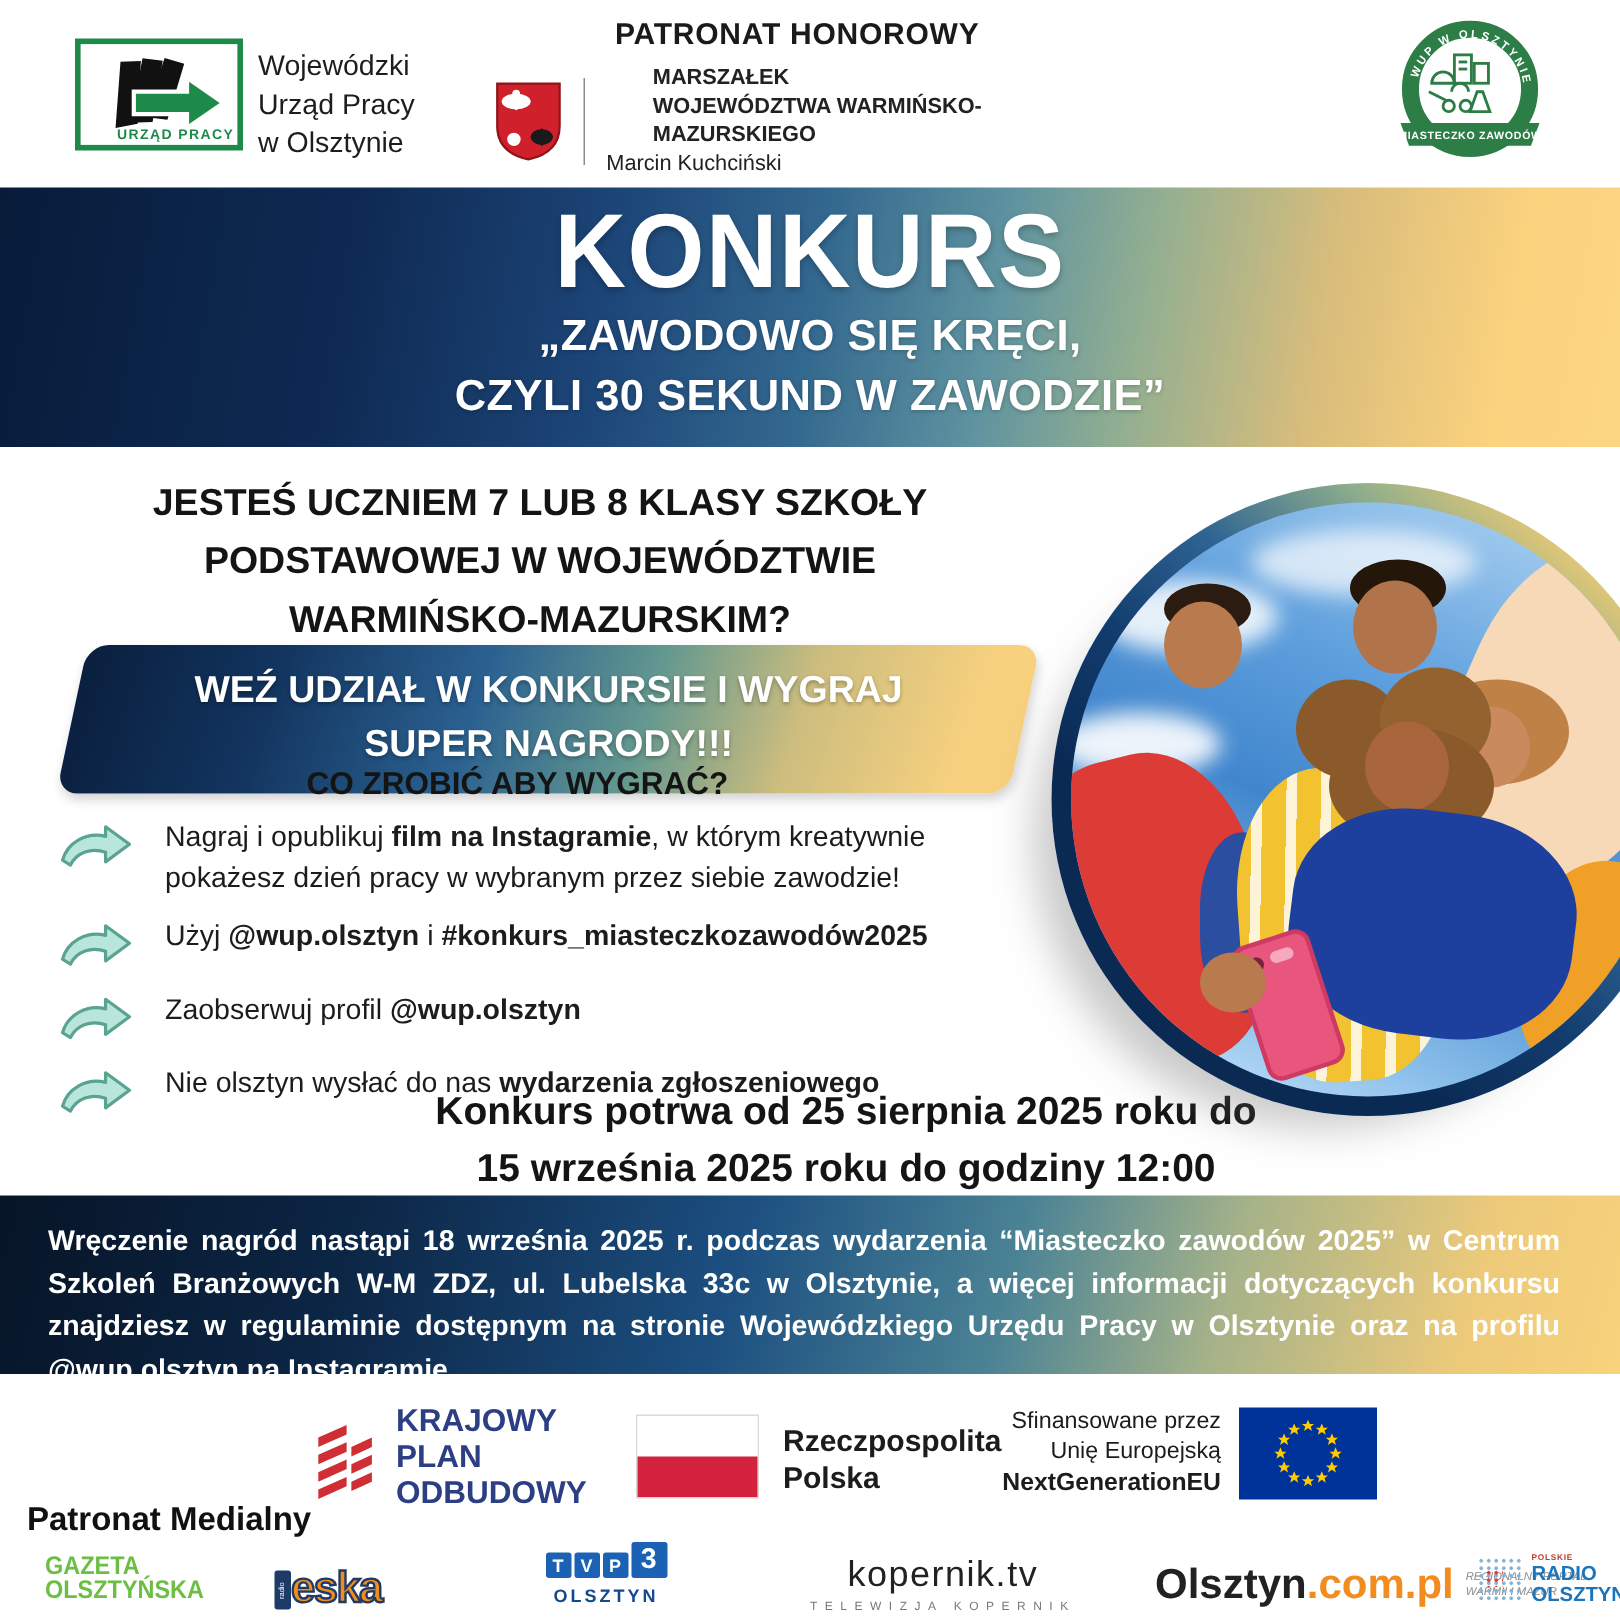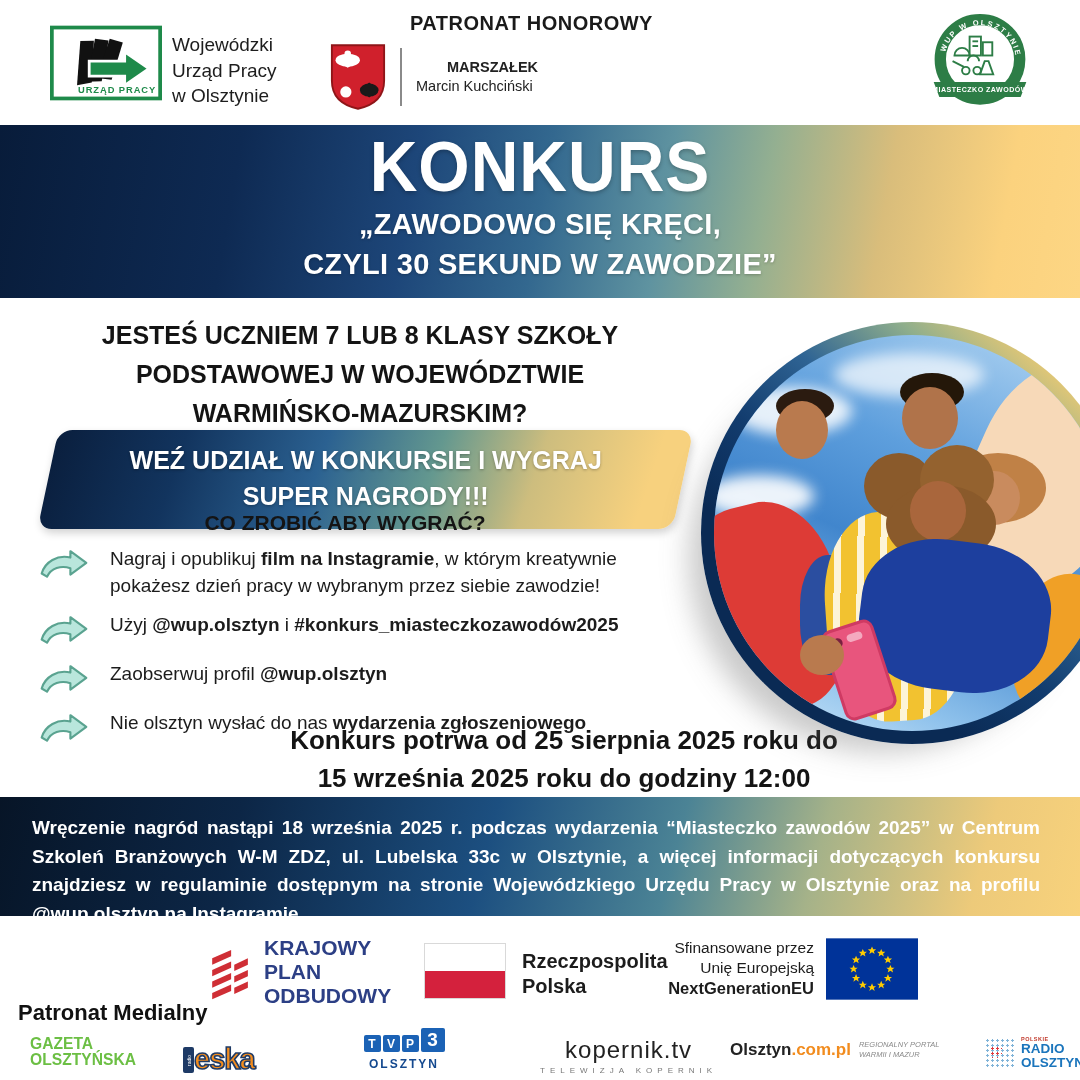--- a/index.html
+++ b/index.html
@@ -92,21 +92,21 @@
   .tvp-sq{width:17px;height:17px;background:#1b62b5;color:#fff;font-size:12px;font-weight:bold;
     display:flex;align-items:center;justify-content:center;border-radius:2px;}
   .tvp-3{width:24px;height:24px;background:#1b62b5;color:#fff;font-size:19px;font-weight:bold;
     display:flex;align-items:center;justify-content:center;border-radius:2px;}
   .tvp-city{margin-top:5px;font-size:12px;font-weight:bold;color:#14498f;letter-spacing:2px;}
   .kopernik{position:absolute;left:540px;top:8px;text-align:center;}
   .kopernik .main{font-size:24px;font-weight:300;color:#222;letter-spacing:1px;}
   .kopernik .main b{font-weight:normal;}
   .kopernik .sub{font-size:8px;letter-spacing:5px;color:#777;margin-top:2px;}
   .ocp{position:absolute;left:730px;top:12px;display:flex;align-items:center;gap:8px;}
-  .ocp .big{font-size:17px;font-weight:900;}
+  .ocp .big{font-size:28px;font-weight:900;margin-left:40px;}
   .ocp .big .k{color:#222;}
   .ocp .big .o{color:#f28c1e;}
   .ocp .sub{font-size:7.5px;font-style:italic;font-weight:normal;color:#8a8a8a;line-height:1.3;}
   .rol{position:absolute;left:985px;top:8px;display:flex;align-items:center;gap:6px;}
   .rol-dots{width:30px;height:30px;position:relative;
     background-image:radial-gradient(#7fb3d8 34%,transparent 38%);background-size:5px 5px;}
   .rol-dots:before{content:"";position:absolute;left:5px;top:8px;width:12px;height:12px;
     background-image:radial-gradient(#e03a3e 34%,transparent 38%);background-size:5px 5px;}
   .rol-text .tiny{font-size:5.5px;font-weight:bold;color:#c0392b;letter-spacing:.5px;}
   .rol-text .big{font-size:13.5px;font-weight:800;color:#1b75bc;line-height:1.02;}
@@ -149,20 +149,21 @@
           </g>
           <g fill="#1a1a1a">
             <ellipse cx="42" cy="50" rx="10" ry="7"></ellipse>
             <polygon points="32,50 42,42 52,50 42,58"></polygon>
           </g>
           <circle cx="17" cy="52" r="6" fill="#ffffff"></circle>
         </svg>
         <div class="patronat-divider"></div>
         <div class="patronat-lines">
           <div class="b">MARSZAŁEK</div>
+          <div class="b">WOJEWÓDZTWA WARMIŃSKO-MAZURSKIEGO</div>
           <div>Marcin Kuchciński</div>
         </div>
       </div>
     </div>
 
     <div class="badge">
       <svg width="104" height="104" viewBox="0 0 110 110">
         <defs>
             <path id="arcpath" d="M17,52 A38,38 0 0 1 93,52"></path>
           </defs>

